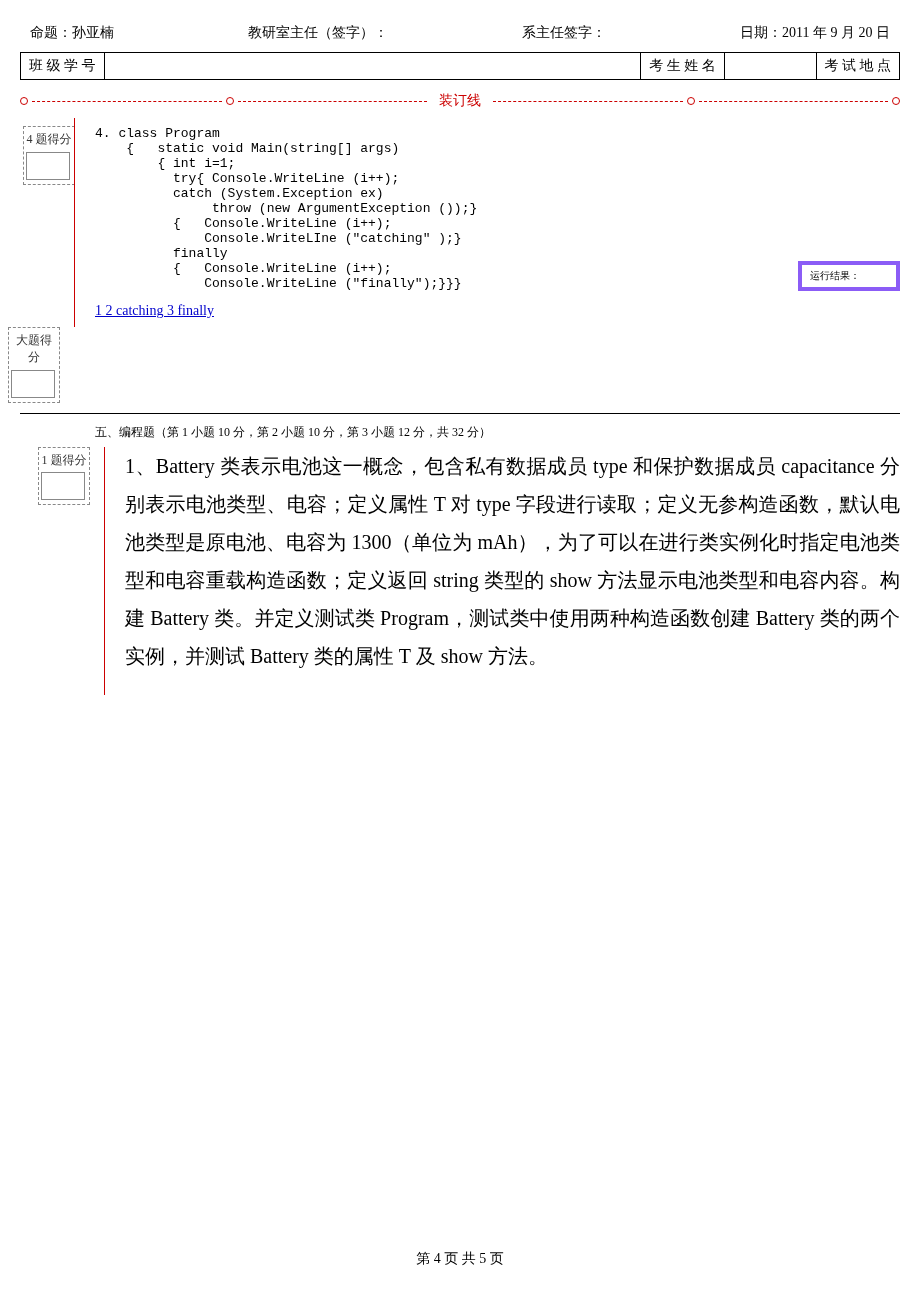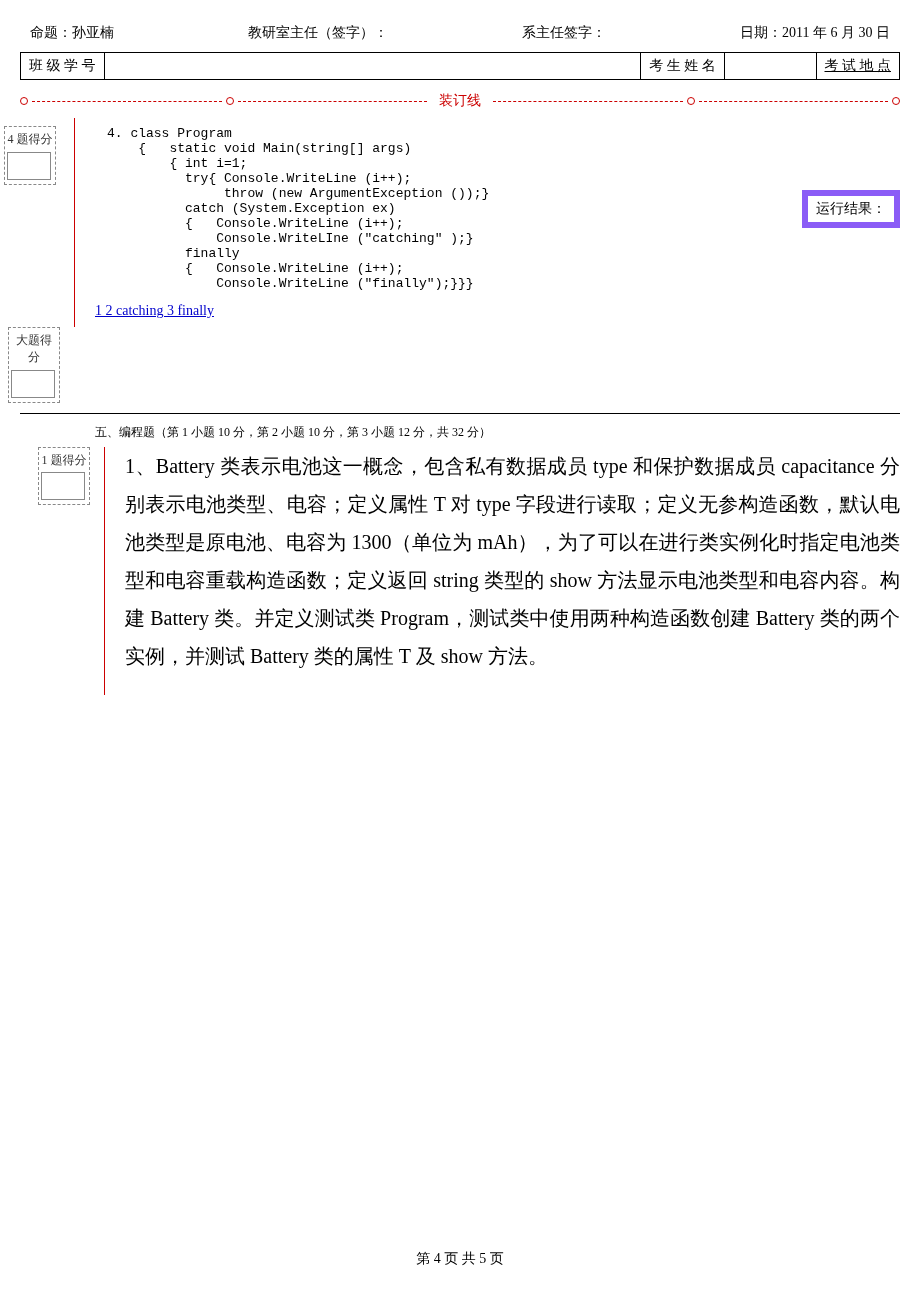--- a/index.html
+++ b/index.html
@@ -117,80 +117,80 @@
 </head>
 <body>
 
 <div class="page-container">
 
   <div class="header">
     <div class="header-row">
       <span>命题：孙亚楠</span>
       <span>教研室主任（签字）：</span>
       <span>系主任签字：</span>
-      <span>日期：2011 年 6 月 30 日</span>
+      <span>日期：2011 年 9 月 20 日</span>
     </div>
   </div>
 
   <table class="info-table">
     <tbody>
     <tr>
       <td class="label-cell">班 级 学 号</td>
       <td class="value-cell">&nbsp;</td>
       <td class="label-cell">考 生 姓 名</td>
       <td colspan="3">&nbsp;</td>
-      <td class="label-cell" style="text-align:center;text-decoration:underline;">考 试 地 点</td>
+      <td class="label-cell" style="text-align:center;">考 试 地 点</td>
     </tr>
   </tbody>
     </table>
 
   <div class="binding-line">
     <div class="binding-line-inner">
       <div class="binding-circle"></div>
       <div class="binding-line-dashed"></div>
       <div class="binding-circle"></div>
       <div class="binding-line-dashed"></div>
       <div class="binding-text">装订线</div>
       <div class="binding-line-dashed"></div>
       <div class="binding-circle"></div>
       <div class="binding-line-dashed"></div>
       <div class="binding-circle"></div>
     </div>
   </div>
 
   <div style="display:flex; width:100%; padding: 0 0 0 0;">
 
-    <div style="width:75px; flex-shrink:0; padding-top:8px; padding-left:4px; position:relative;">
+    <div style="width:75px; flex-shrink:0; padding-top:8px; padding-left:23px; position:relative;">
       <div class="score-label-box">
         <span>4 题得分</span>
         <br>
         <div style="width:44px; height:28px; border:1px solid #888; margin-top:4px;"></div>
       </div>
 
       <div style="position:absolute; right:0; top:0; bottom:0; width:1.5px; background:#c00;"></div>
     </div>
 
     <div style="flex:1; padding: 8px 20px 0 20px;">
 
-      <div style="display:flex; align-items:center;margin-left:12px;">
+      <div style="display:flex; align-items:flex-end;">
         <div style="flex:1;">
           <div class="inline-code">4. class Program</div>
           <div class="inline-code">&nbsp;&nbsp;&nbsp;&nbsp;{&nbsp;&nbsp;&nbsp;static void Main(string[] args)</div>
           <div class="inline-code">&nbsp;&nbsp;&nbsp;&nbsp;&nbsp;&nbsp;&nbsp;&nbsp;{ int i=1;</div>
           <div class="inline-code">&nbsp;&nbsp;&nbsp;&nbsp;&nbsp;&nbsp;&nbsp;&nbsp;&nbsp;&nbsp;try{ Console.WriteLine (i++);</div>
+          <div class="inline-code">&nbsp;&nbsp;&nbsp;&nbsp;&nbsp;&nbsp;&nbsp;&nbsp;&nbsp;&nbsp;catch (System.Exception ex)</div>
           <div class="inline-code">&nbsp;&nbsp;&nbsp;&nbsp;&nbsp;&nbsp;&nbsp;&nbsp;&nbsp;&nbsp;&nbsp;&nbsp;&nbsp;&nbsp;&nbsp;throw (new ArgumentException ());}</div>
-          <div class="inline-code">&nbsp;&nbsp;&nbsp;&nbsp;&nbsp;&nbsp;&nbsp;&nbsp;&nbsp;&nbsp;catch (System.Exception ex)</div>
           <div class="inline-code">&nbsp;&nbsp;&nbsp;&nbsp;&nbsp;&nbsp;&nbsp;&nbsp;&nbsp;&nbsp;{&nbsp;&nbsp;&nbsp;Console.WriteLine (i++);</div>
           <div class="inline-code">&nbsp;&nbsp;&nbsp;&nbsp;&nbsp;&nbsp;&nbsp;&nbsp;&nbsp;&nbsp;&nbsp;&nbsp;&nbsp;&nbsp;Console.WriteLIne ("catching" );}</div>
           <div class="inline-code">&nbsp;&nbsp;&nbsp;&nbsp;&nbsp;&nbsp;&nbsp;&nbsp;&nbsp;&nbsp;finally</div>
           <div class="inline-code">&nbsp;&nbsp;&nbsp;&nbsp;&nbsp;&nbsp;&nbsp;&nbsp;&nbsp;&nbsp;{&nbsp;&nbsp;&nbsp;Console.WriteLine (i++);</div>
           <div class="inline-code">&nbsp;&nbsp;&nbsp;&nbsp;&nbsp;&nbsp;&nbsp;&nbsp;&nbsp;&nbsp;&nbsp;&nbsp;&nbsp;&nbsp;Console.WriteLine ("finally");}}}</div>
         </div>
         <div style="margin-left:20px; flex-shrink:0;">
-          <div style="border:6px solid #8b5cf6; padding:4px 8px 4px 8px; font-size:14px; display:inline-block;">
+          <div style="border:4px solid #8b5cf6; padding:4px 36px 4px 8px; font-size:10px; display:inline-block;">
             <span>运行结果：</span>
           </div>
         </div>
       </div>
 
       <div style="margin-top: 12px; margin-bottom: 8px;">
         <span style="color:#00c; text-decoration:underline; font-size:14px;">1   2   catching 3   finally</span>
       </div>
     </div>
   </div>

